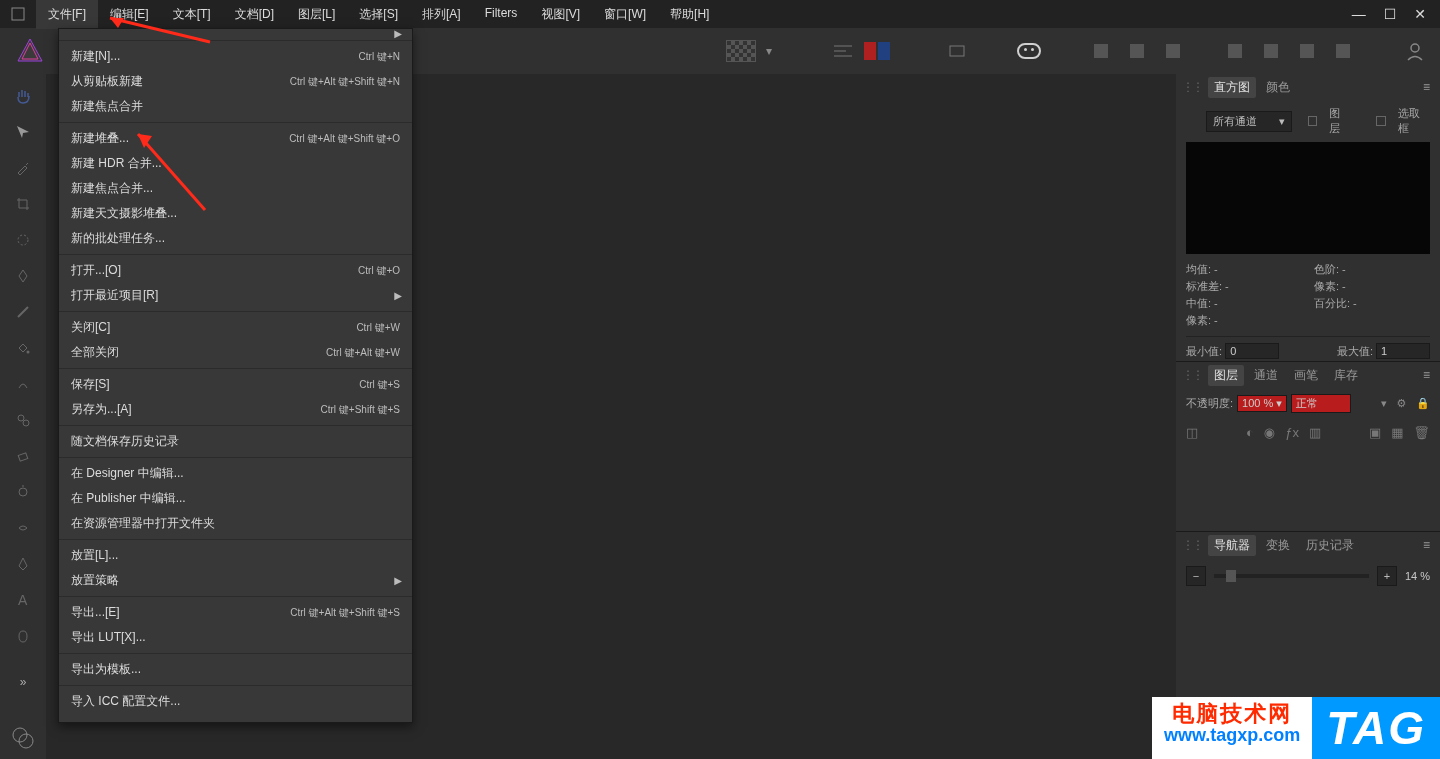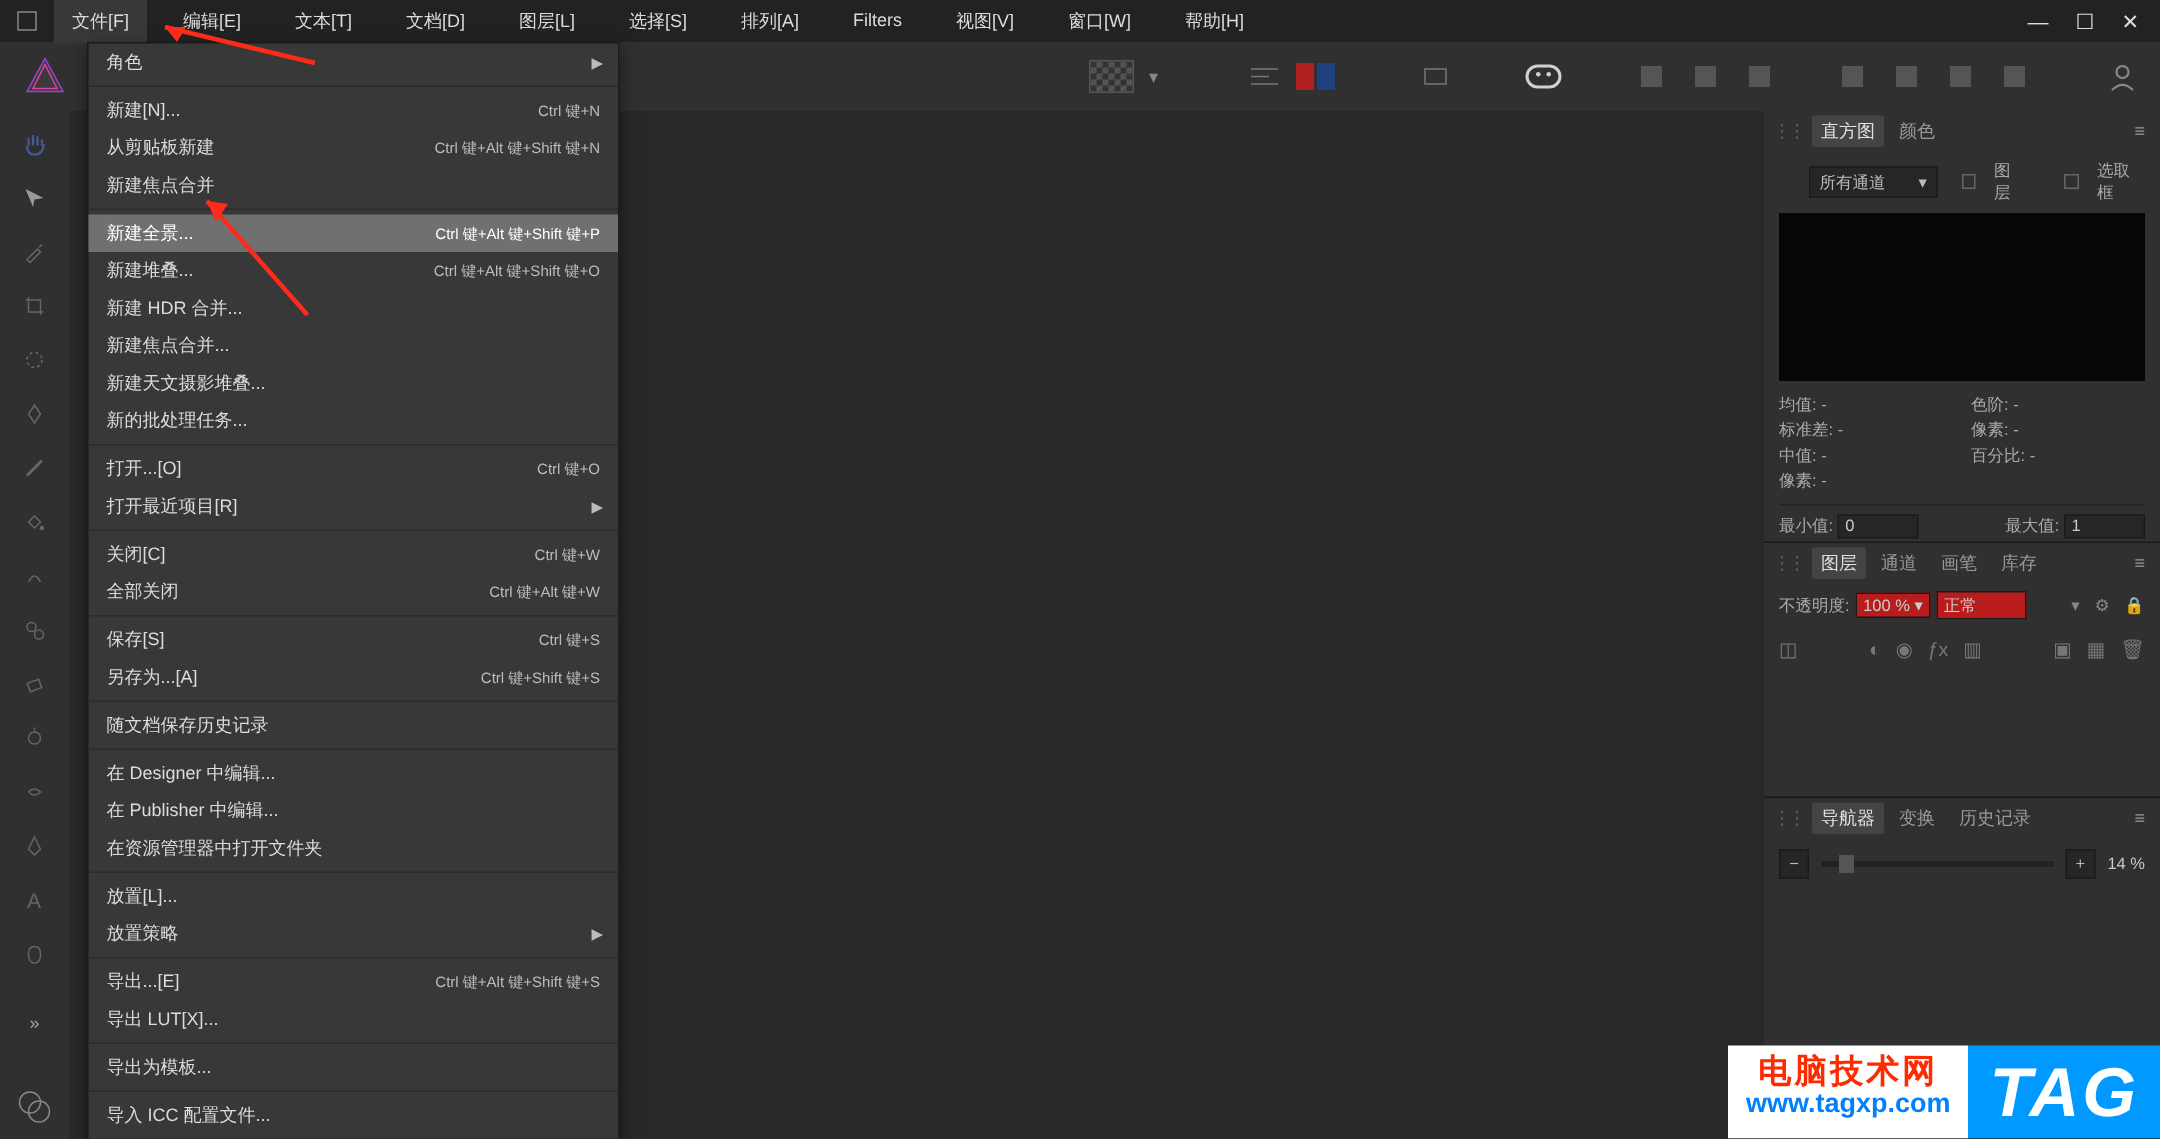--- a/index.html
+++ b/index.html
@@ -1,19 +1,19 @@
 <!DOCTYPE html>
 <html><head>
 <meta charset="utf-8">
 <style>
   * { margin:0; padding:0; box-sizing:border-box; font-family:"Microsoft YaHei","Segoe UI",sans-serif; }
   body { background:#303030; color:#c8c8c8; font-size:12px; width:1440px; height:759px; overflow:hidden; position:relative; }
   .titlebar { display:flex; align-items:center; height:28px; background:#222222; }
   .win-icon { width:24px; height:24px; margin:2px 6px; display:flex; align-items:center; justify-content:center; color:#888; }
-  .menubar { display:flex; gap:12px; }
+  .menubar { display:flex; gap:0; }
   .menu-item { padding:6px 12px; color:#dcdcdc; cursor:default; }
   .menu-item.open { background:#383838; }
   .win-controls { margin-left:auto; display:flex; gap:18px; padding-right:14px; color:#dcdcdc; }
   .win-ctrl { font-size:14px; }
   .dropdown { position:absolute; left:58px; top:28px; width:355px; background:#383838; border:1px solid #1a1a1a; box-shadow:0 4px 10px rgba(0,0,0,.5); z-index:50; }
   .dd-row { display:flex; align-items:center; padding:4px 12px; color:#dcdcdc; position:relative; }
   .dd-row.hover { background:#707070; color:#fff; }
   .dd-row .lbl { flex:1; }
   .dd-row .sc { color:#bcbcbc; font-size:10px; }
   .dd-row.hover .sc { color:#fff; }
@@ -90,40 +90,35 @@
     </div>
   <div class="win-controls">
     <span class="win-ctrl">—</span>
     <span class="win-ctrl">☐</span>
     <span class="win-ctrl">✕</span>
   </div>
 </div>
 
 <div class="dropdown" id="dropdown">
     <div class="dd-row">
-      <span class="lbl">角色</span>
       <span class="dd-arrow">▶</span>
     </div>
     <div class="dd-sep"></div>
     <div class="dd-row">
       <span class="lbl">新建[N]...</span>
       <span class="sc">Ctrl 键+N</span>
     </div>
     <div class="dd-row">
       <span class="lbl">从剪贴板新建</span>
       <span class="sc">Ctrl 键+Alt 键+Shift 键+N</span>
     </div>
     <div class="dd-row">
       <span class="lbl">新建焦点合并</span>
     </div>
     <div class="dd-sep"></div>
-    <div class="dd-row hover">
-      <span class="lbl">新建全景...</span>
-      <span class="sc">Ctrl 键+Alt 键+Shift 键+P</span>
-    </div>
     <div class="dd-row">
       <span class="lbl">新建堆叠...</span>
       <span class="sc">Ctrl 键+Alt 键+Shift 键+O</span>
     </div>
     <div class="dd-row">
       <span class="lbl">新建 HDR 合并...</span>
     </div>
     <div class="dd-row">
       <span class="lbl">新建焦点合并...</span>
     </div>

